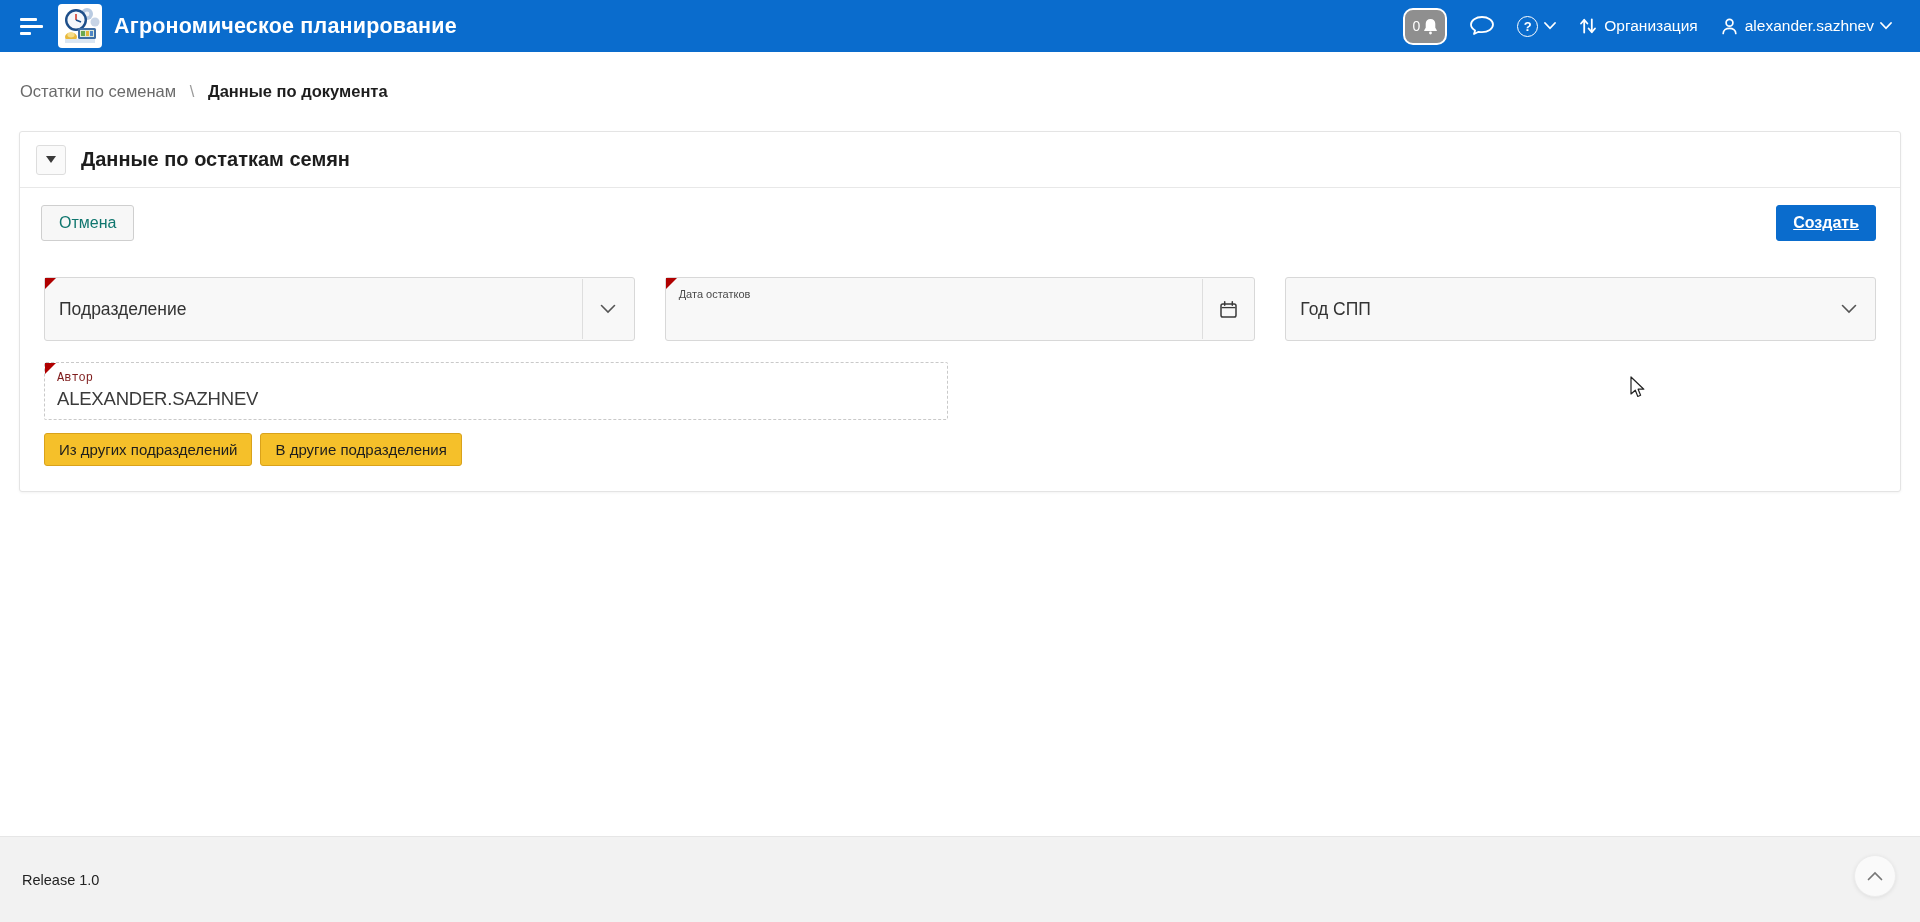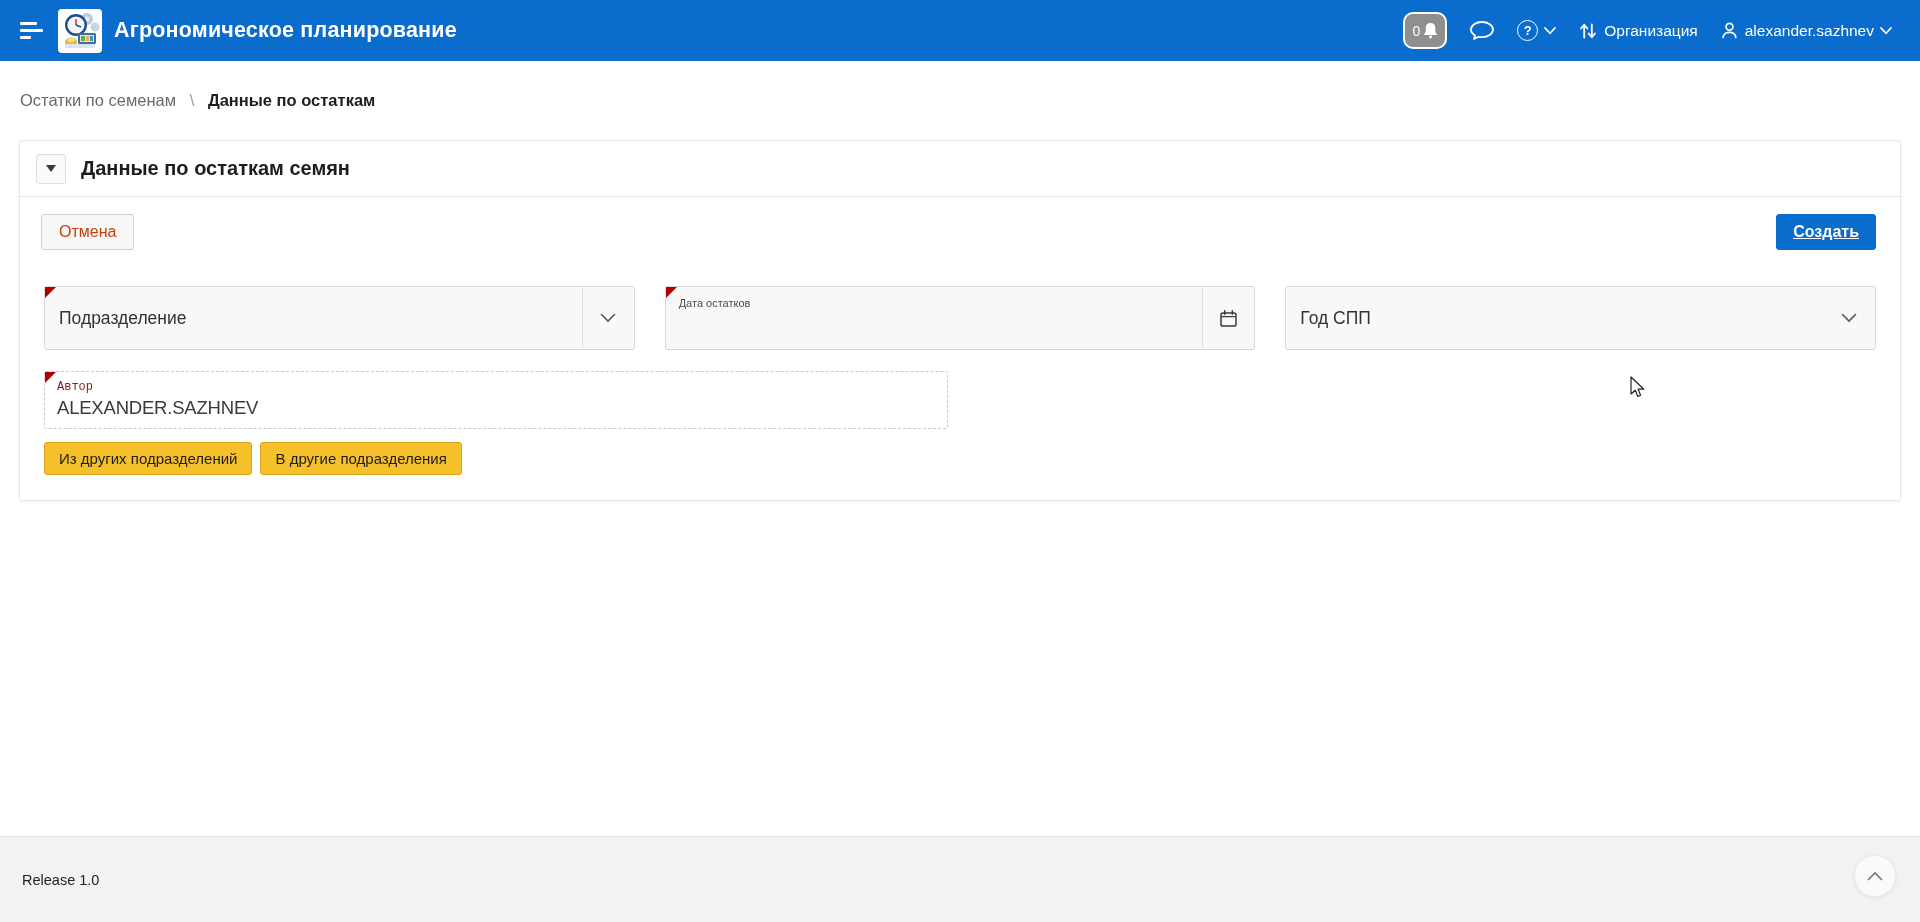--- a/index.html
+++ b/index.html
@@ -5,21 +5,21 @@
   * { margin:0; padding:0; box-sizing:border-box; }
   html,body { width:1920px; height:922px; }
   body {
     font-family:"Liberation Sans", sans-serif;
     background:#ffffff; color:#1d1d1d;
     position:relative; overflow:hidden;
   }
 
   
   .app-header {
-    height:61px; background:#0a6ccd; display:flex; align-items:center;
+    height:52px; background:#0a6ccd; display:flex; align-items:center;
     padding:0 28px 0 20px;
   }
   .hamburger { width:24px; display:flex; flex-direction:column; gap:4px; cursor:pointer; }
   .hamburger span { height:3px; background:#fff; border-radius:1px; }
   .hamburger .l1{ width:17px; } .hamburger .l2{ width:23px; } .hamburger .l3{ width:11px; }
   .logo-box {
     width:44px; height:44px; background:#fff; border-radius:4px; margin-left:14px;
     display:flex; align-items:center; justify-content:center; overflow:hidden;
   }
   .app-title { color:#fff; font-weight:bold; font-size:21.5px; margin-left:12px; letter-spacing:.2px; }
@@ -56,21 +56,21 @@
   }
   .collapse-btn {
     width:30px; height:30px; background:#fafafa; border:1px solid #ddd; border-radius:3px;
     display:flex; align-items:center; justify-content:center; cursor:pointer;
   }
   .tri-down { width:0; height:0; border-left:5px solid transparent; border-right:5px solid transparent; border-top:7px solid #3a3a3a; }
   .card-title { font-size:20px; font-weight:bold; margin-left:15px; color:#1d1d1d; }
 
   .toolbar { display:flex; align-items:flex-start; justify-content:space-between; padding:17px 24px 0 21px; }
   .btn { border-radius:3px; font-family:inherit; font-size:16px; cursor:pointer; }
-  .btn-secondary { background:#f7f7f7; border:1px solid #cfcfcf; color:#c2410c; padding:8px 17px; }
+  .btn-secondary { background:#f7f7f7; border:1px solid #cfcfcf; color:#0f766e; padding:8px 17px; }
   .btn-primary { background:#0a6ccd; border:1px solid #0a6ccd; color:#fff; font-weight:bold; padding:8px 16px;text-decoration:underline; }
 
   .form-area { padding:36px 24px 25px 24px; }
   .form-row-1 { display:grid; grid-template-columns:repeat(3,1fr); gap:30px; }
   .form-row-2 { display:grid; grid-template-columns:repeat(2,1fr); gap:24px; margin-top:21px; }
 
   .field {
     position:relative; height:64px; background:#f8f8f8;
     border:1px solid #d8d8d8; border-radius:3px; cursor:pointer;
   }
@@ -199,21 +199,21 @@
       <svg width="12" height="8" viewBox="0 0 12 8">
         <polyline points="1,1 6,6.3 11,1" fill="none" stroke="#ffffff" stroke-width="1.8" stroke-linecap="round"></polyline>
       </svg>
     </div>
   </div>
 </header>
 
 <nav class="breadcrumb">
   <span class="parent">Остатки по семенам</span>
   <span class="sep">\</span>
-  <span class="current">Данные по остаткам</span>
+  <span class="current">Данные по документа</span>
 </nav>
 
 <section class="card">
 
   <div class="card-header">
     <div class="collapse-btn">
       <span class="tri-down"></span>
     </div>
     <h1 class="card-title">Данные по остаткам семян</h1>
   </div>

